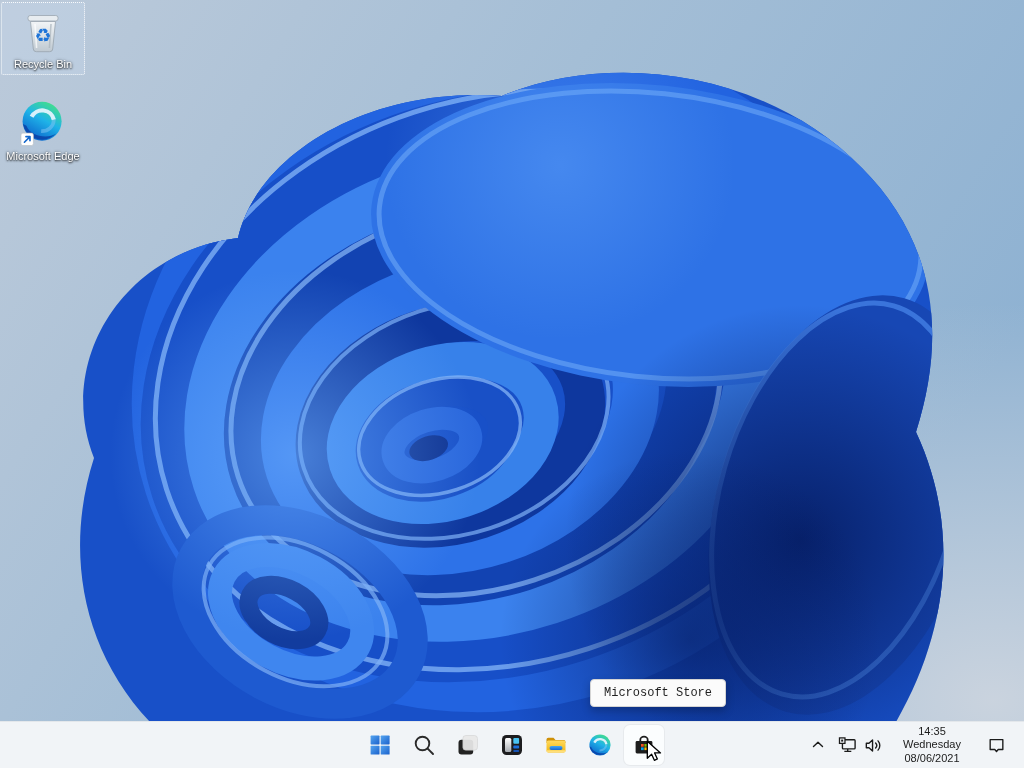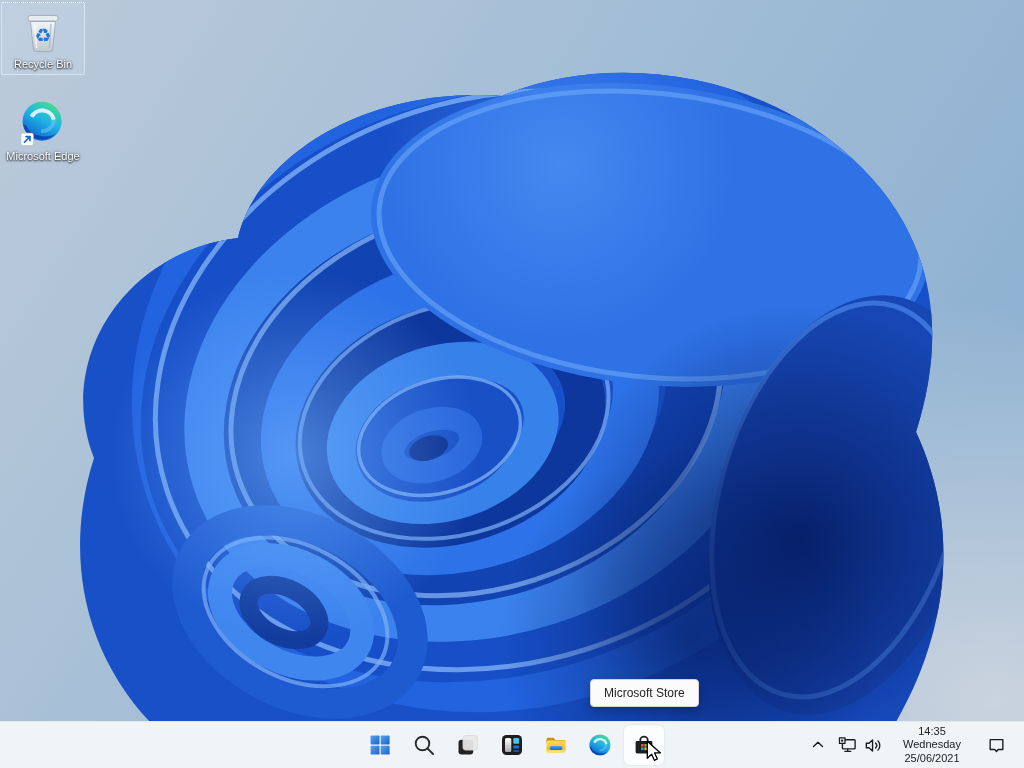--- a/index.html
+++ b/index.html
@@ -20,21 +20,21 @@
   .di-label{
     margin-top:3px;font-size:11px;line-height:13px;color:#fff;text-align:right;
     text-shadow:0 1px 2px rgba(0,0,0,0.9),0 0 3px rgba(0,0,0,0.55);
   }
   #icon-recycle{left:1px;top:2px}
   #icon-edge{left:1px;top:96px}
   
   .tooltip{
     position:absolute;left:590px;top:679px;height:26px;line-height:26px;padding:0 13px;
     background:#fbfbfb;border:1px solid #d4d4d4;border-radius:4px;
-    font-size:12px;color:#1f1f1f;box-shadow:0 4px 9px rgba(0,0,0,0.22);z-index:6;white-space:nowrap;
+    font-size:12px;color:#1f1f1f;box-shadow:0 4px 9px rgba(0,0,0,0.22);z-index:6;white-space:nowrap;font-family:Liberation Mono, monospace;
   }
   
   .taskbar{
     position:absolute;left:0;right:0;bottom:0;height:46px;
     background:#f1f4f7;border-top:1px solid #e3e7eb;z-index:4;
   }
   .tb-center{position:absolute;left:50%;top:50%;transform:translate(-50%,-50%);display:flex;gap:4px}
   .tb-btn{
     width:40px;height:40px;border-radius:6px;display:flex;align-items:center;justify-content:center;
   }
@@ -283,21 +283,21 @@
       </svg>
       <svg width="19" height="19" viewBox="0 0 18 18" fill="none" stroke="#1b1b1b" stroke-width="1.3" stroke-linecap="round" stroke-linejoin="round">
         <path d="M2.2,6.9 h2.5 l3.4,-3.2 v10.6 l-3.4,-3.2 h-2.5 z"></path>
         <path d="M11,6.6 a3.5,3.5 0 0 1 0,4.8"></path>
         <path d="M13.3,4.6 a6.6,6.6 0 0 1 0,8.8"></path>
       </svg>
     </div>
     <div class="clock">
       <div>14:35</div>
       <div>Wednesday</div>
-      <div>25/06/2021</div>
+      <div>08/06/2021</div>
     </div>
     <div class="tray-btn" id="notif-btn">
       <svg width="19" height="19" viewBox="0 0 18 18">
         <path d="M3,3.4 h12 v9.4 h-4.4 l-1.6,2 l-1.6,-2 h-4.4 z" fill="none" stroke="#1b1b1b" stroke-width="1.3" stroke-linejoin="round"></path>
       </svg>
     </div>
   </div>
 </div>
 
 <svg class="cursor" width="17" height="24" viewBox="0 0 14 20">

